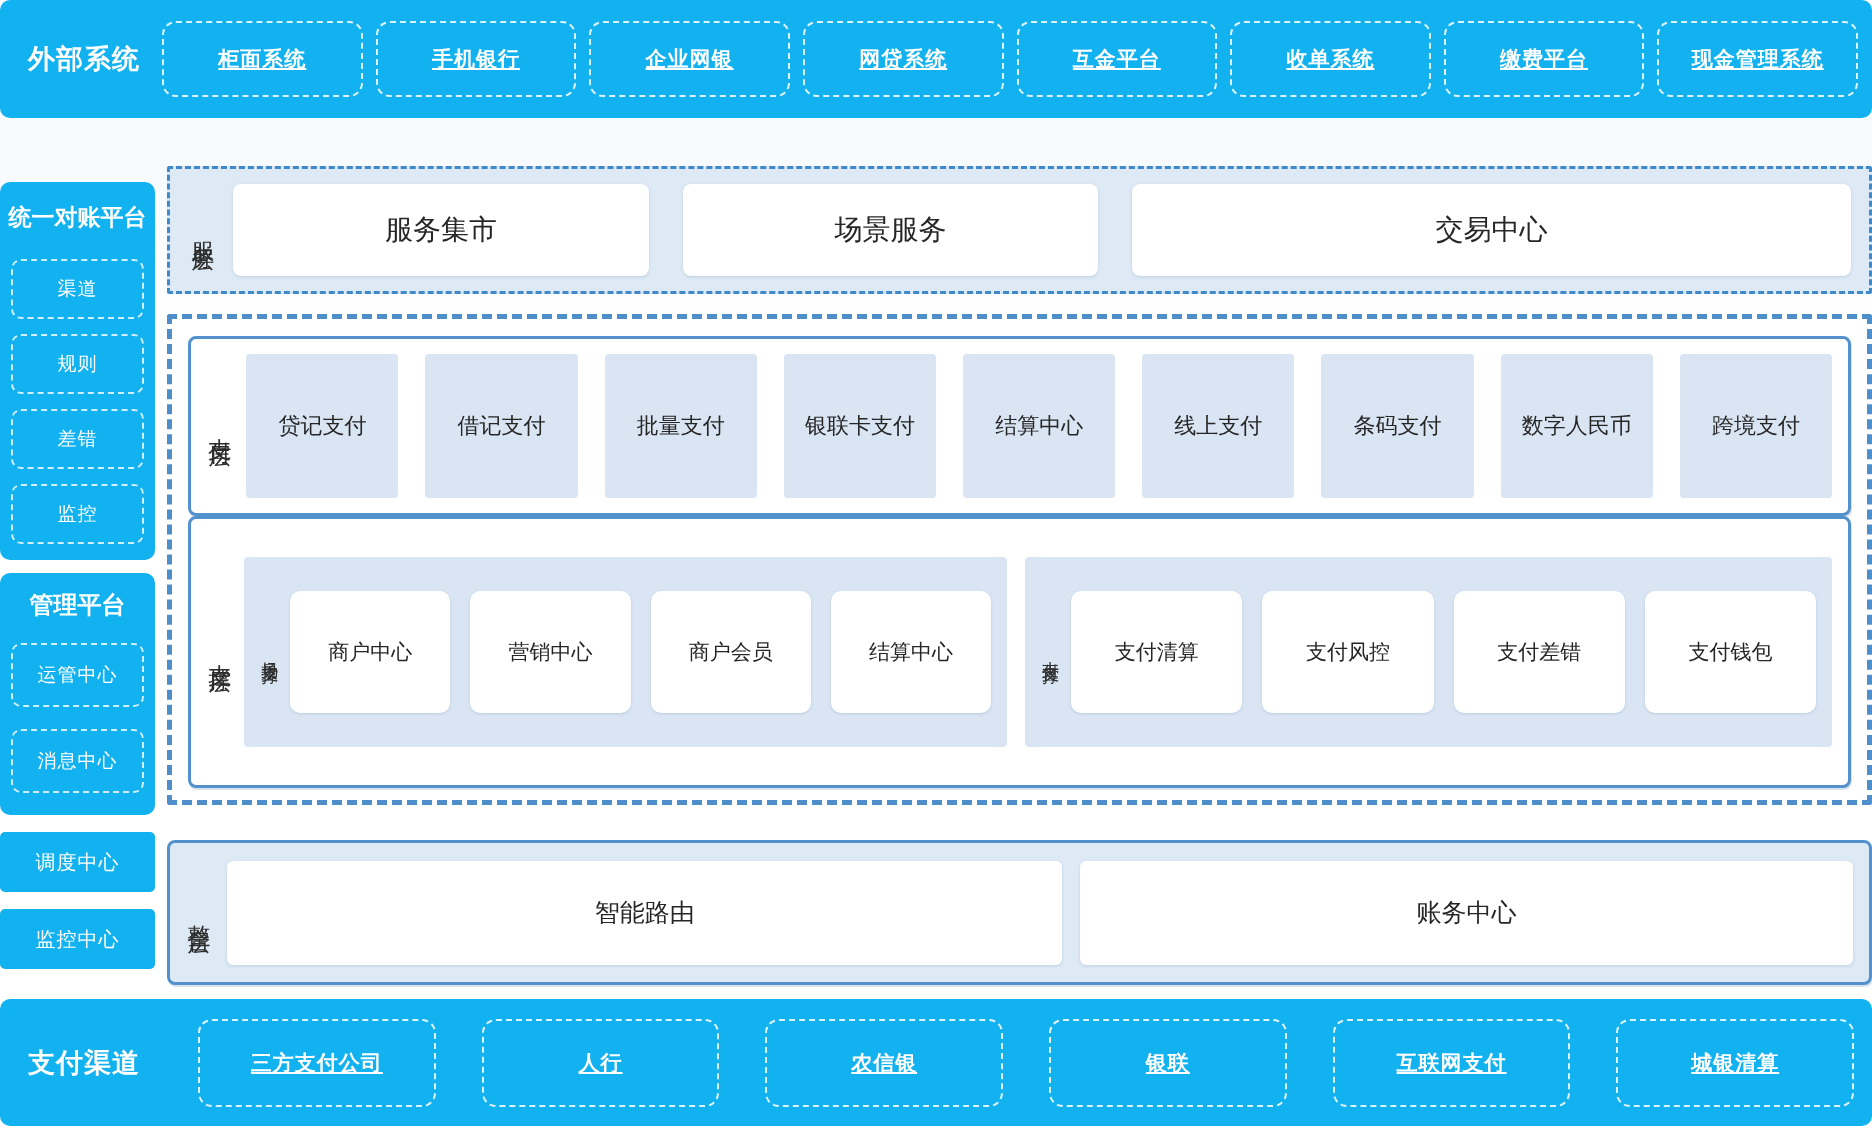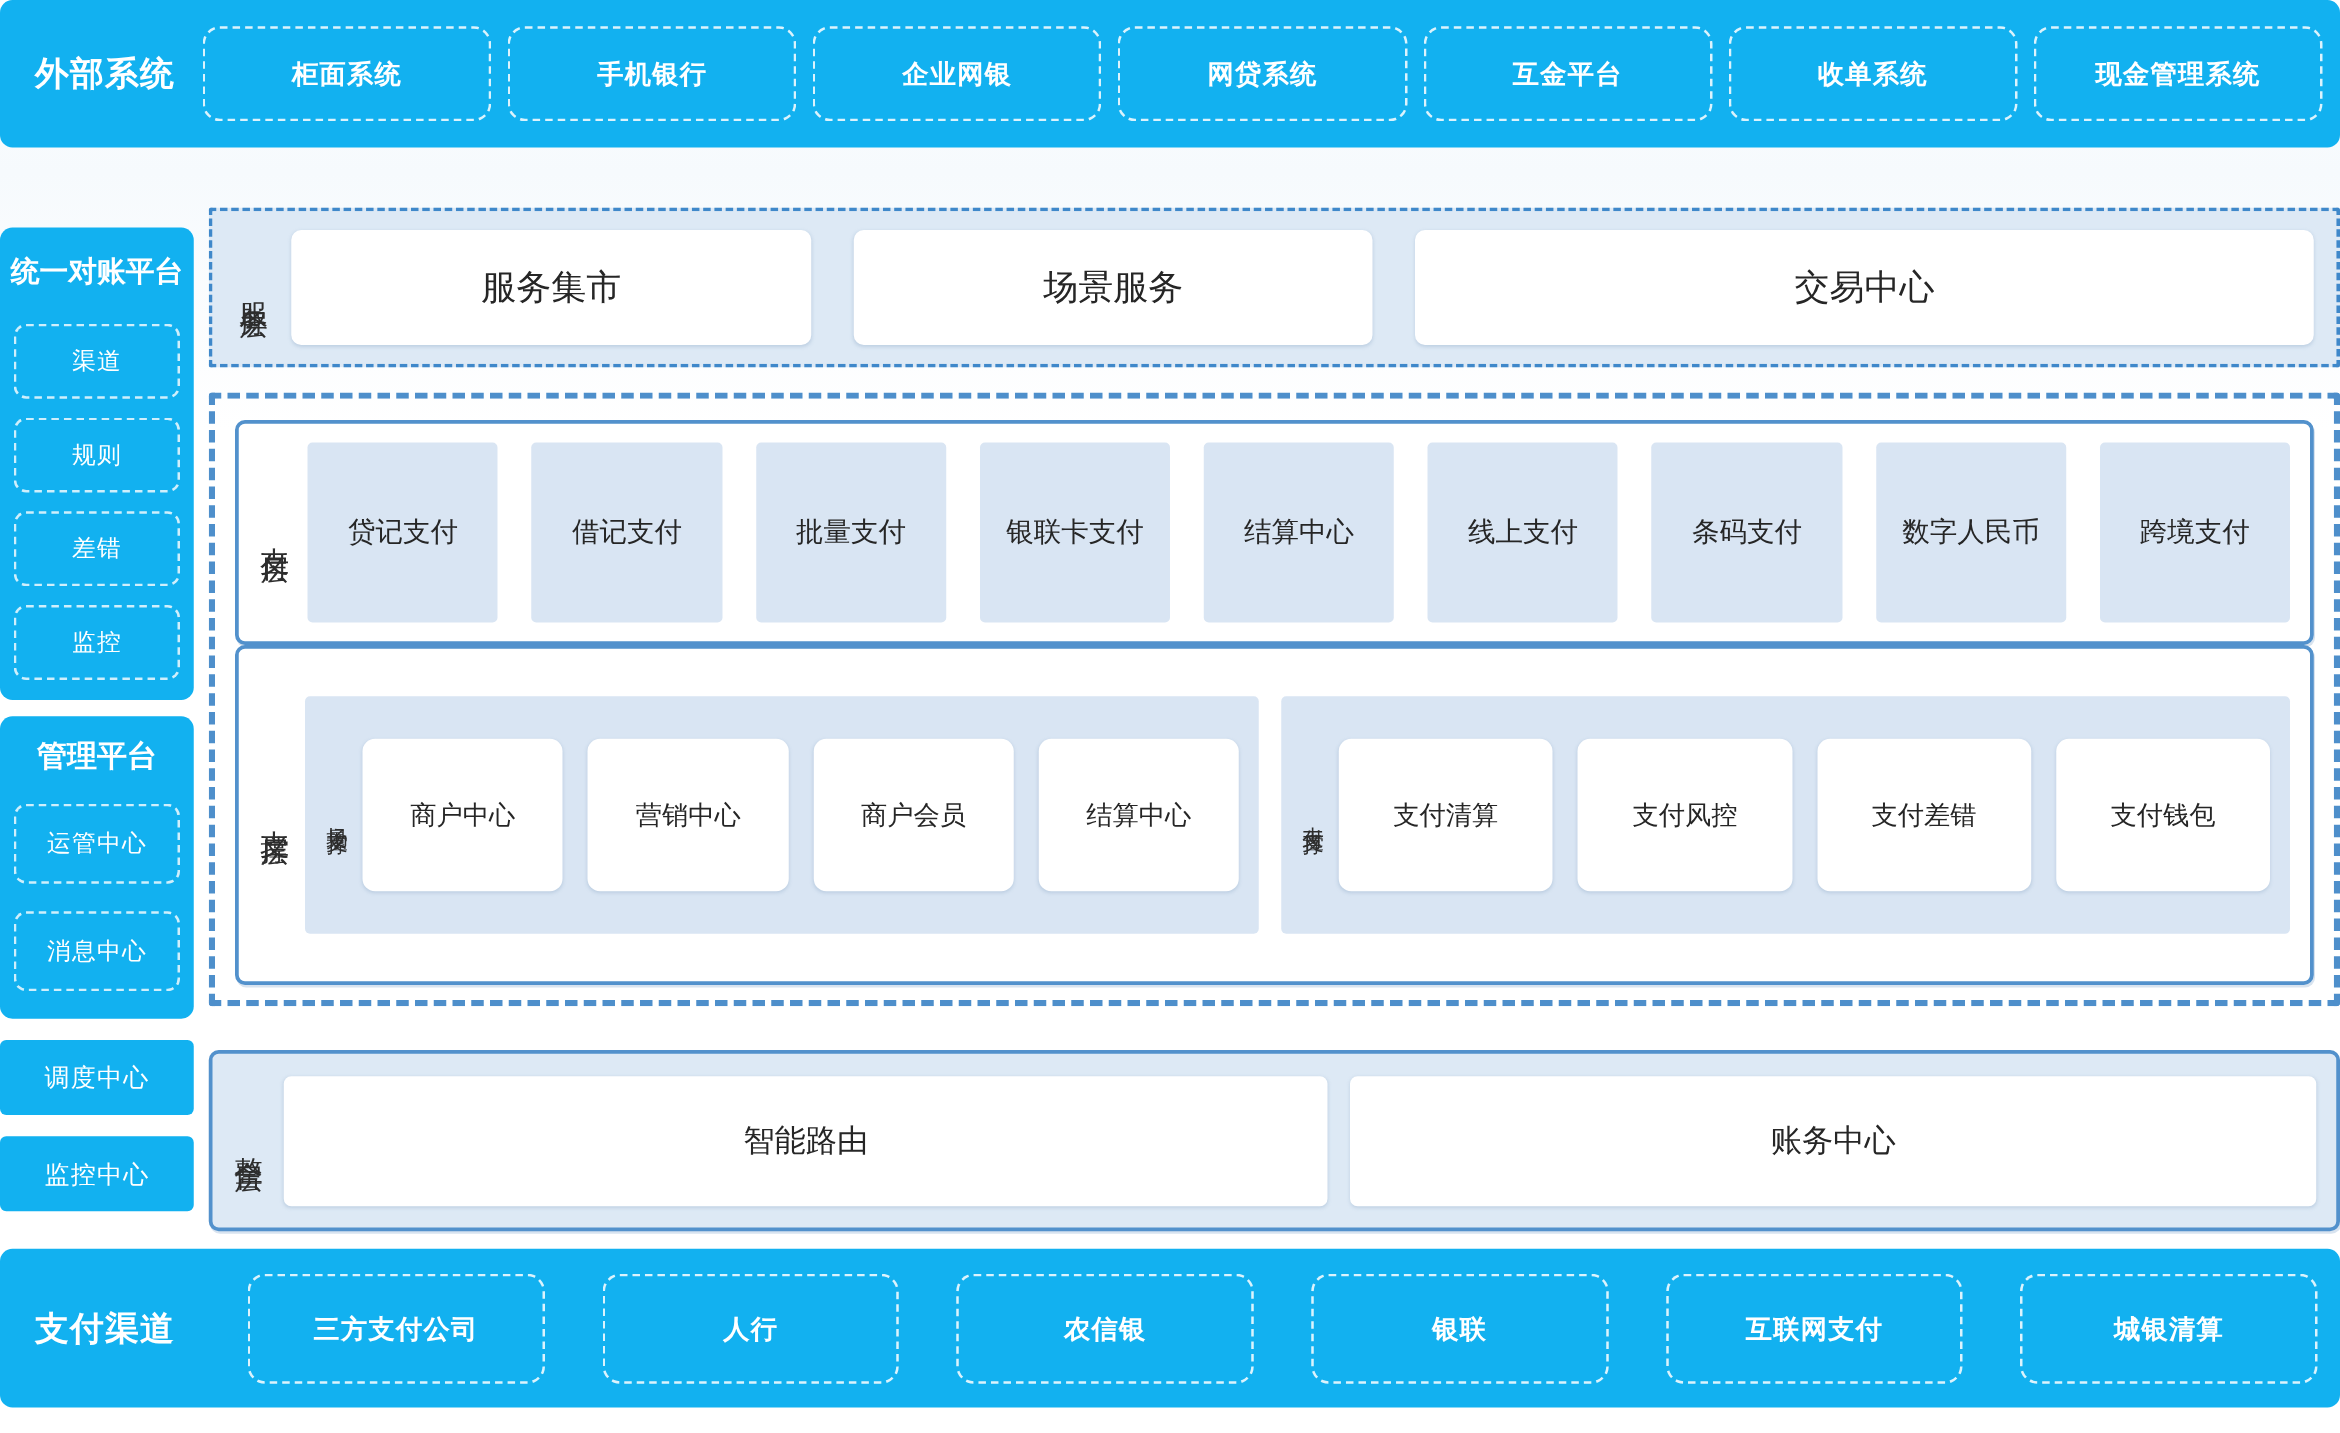--- a/index.html
+++ b/index.html
@@ -23,21 +23,21 @@
     display: flex;
     align-items: center;
   }
   .top-bar { height: 118px; }
   .bottom-bar { height: 127px; margin-top: 14px; }
   .bar-title {
     font-size: 27px; font-weight: bold; white-space: nowrap;
     padding-left: 28px; letter-spacing: 1px;
   }
   .bar-items {
-    flex: 1; display: flex; align-items: flex-start;
+    flex: 1; display: flex; align-items: flex-start; text-decoration: underline;
   }
   .top-bar .bar-items { gap: 13px; padding: 0 14px 0 22px; }
   .bottom-bar .bar-items { gap: 46px; padding: 0 18px 0 58px; }
   .dash-item {
     flex: 1; display: flex; align-items: center; justify-content: center;
     border: 2px dashed rgba(255,255,255,.85);
     border-radius: 14px;
     font-size: 21px; font-weight: 600; letter-spacing: 1px;
     white-space: nowrap;
   }
@@ -153,20 +153,21 @@
 
   <div class="bar blue top-bar">
     <div class="bar-title">外部系统</div>
     <div class="bar-items">
       <div class="dash-item">柜面系统</div>
       <div class="dash-item">手机银行</div>
       <div class="dash-item">企业网银</div>
       <div class="dash-item">网贷系统</div>
       <div class="dash-item">互金平台</div>
       <div class="dash-item">收单系统</div>
+      <div class="dash-item">缴费平台</div>
       <div class="dash-item">现金管理系统</div>
     </div>
   </div>
 
   <div class="middle">
 
     <div class="sidebar">
       <div class="side-panel blue panel-recon">
         <div class="panel-title">统一对账平台</div>
         <div class="side-dash">渠道</div>

